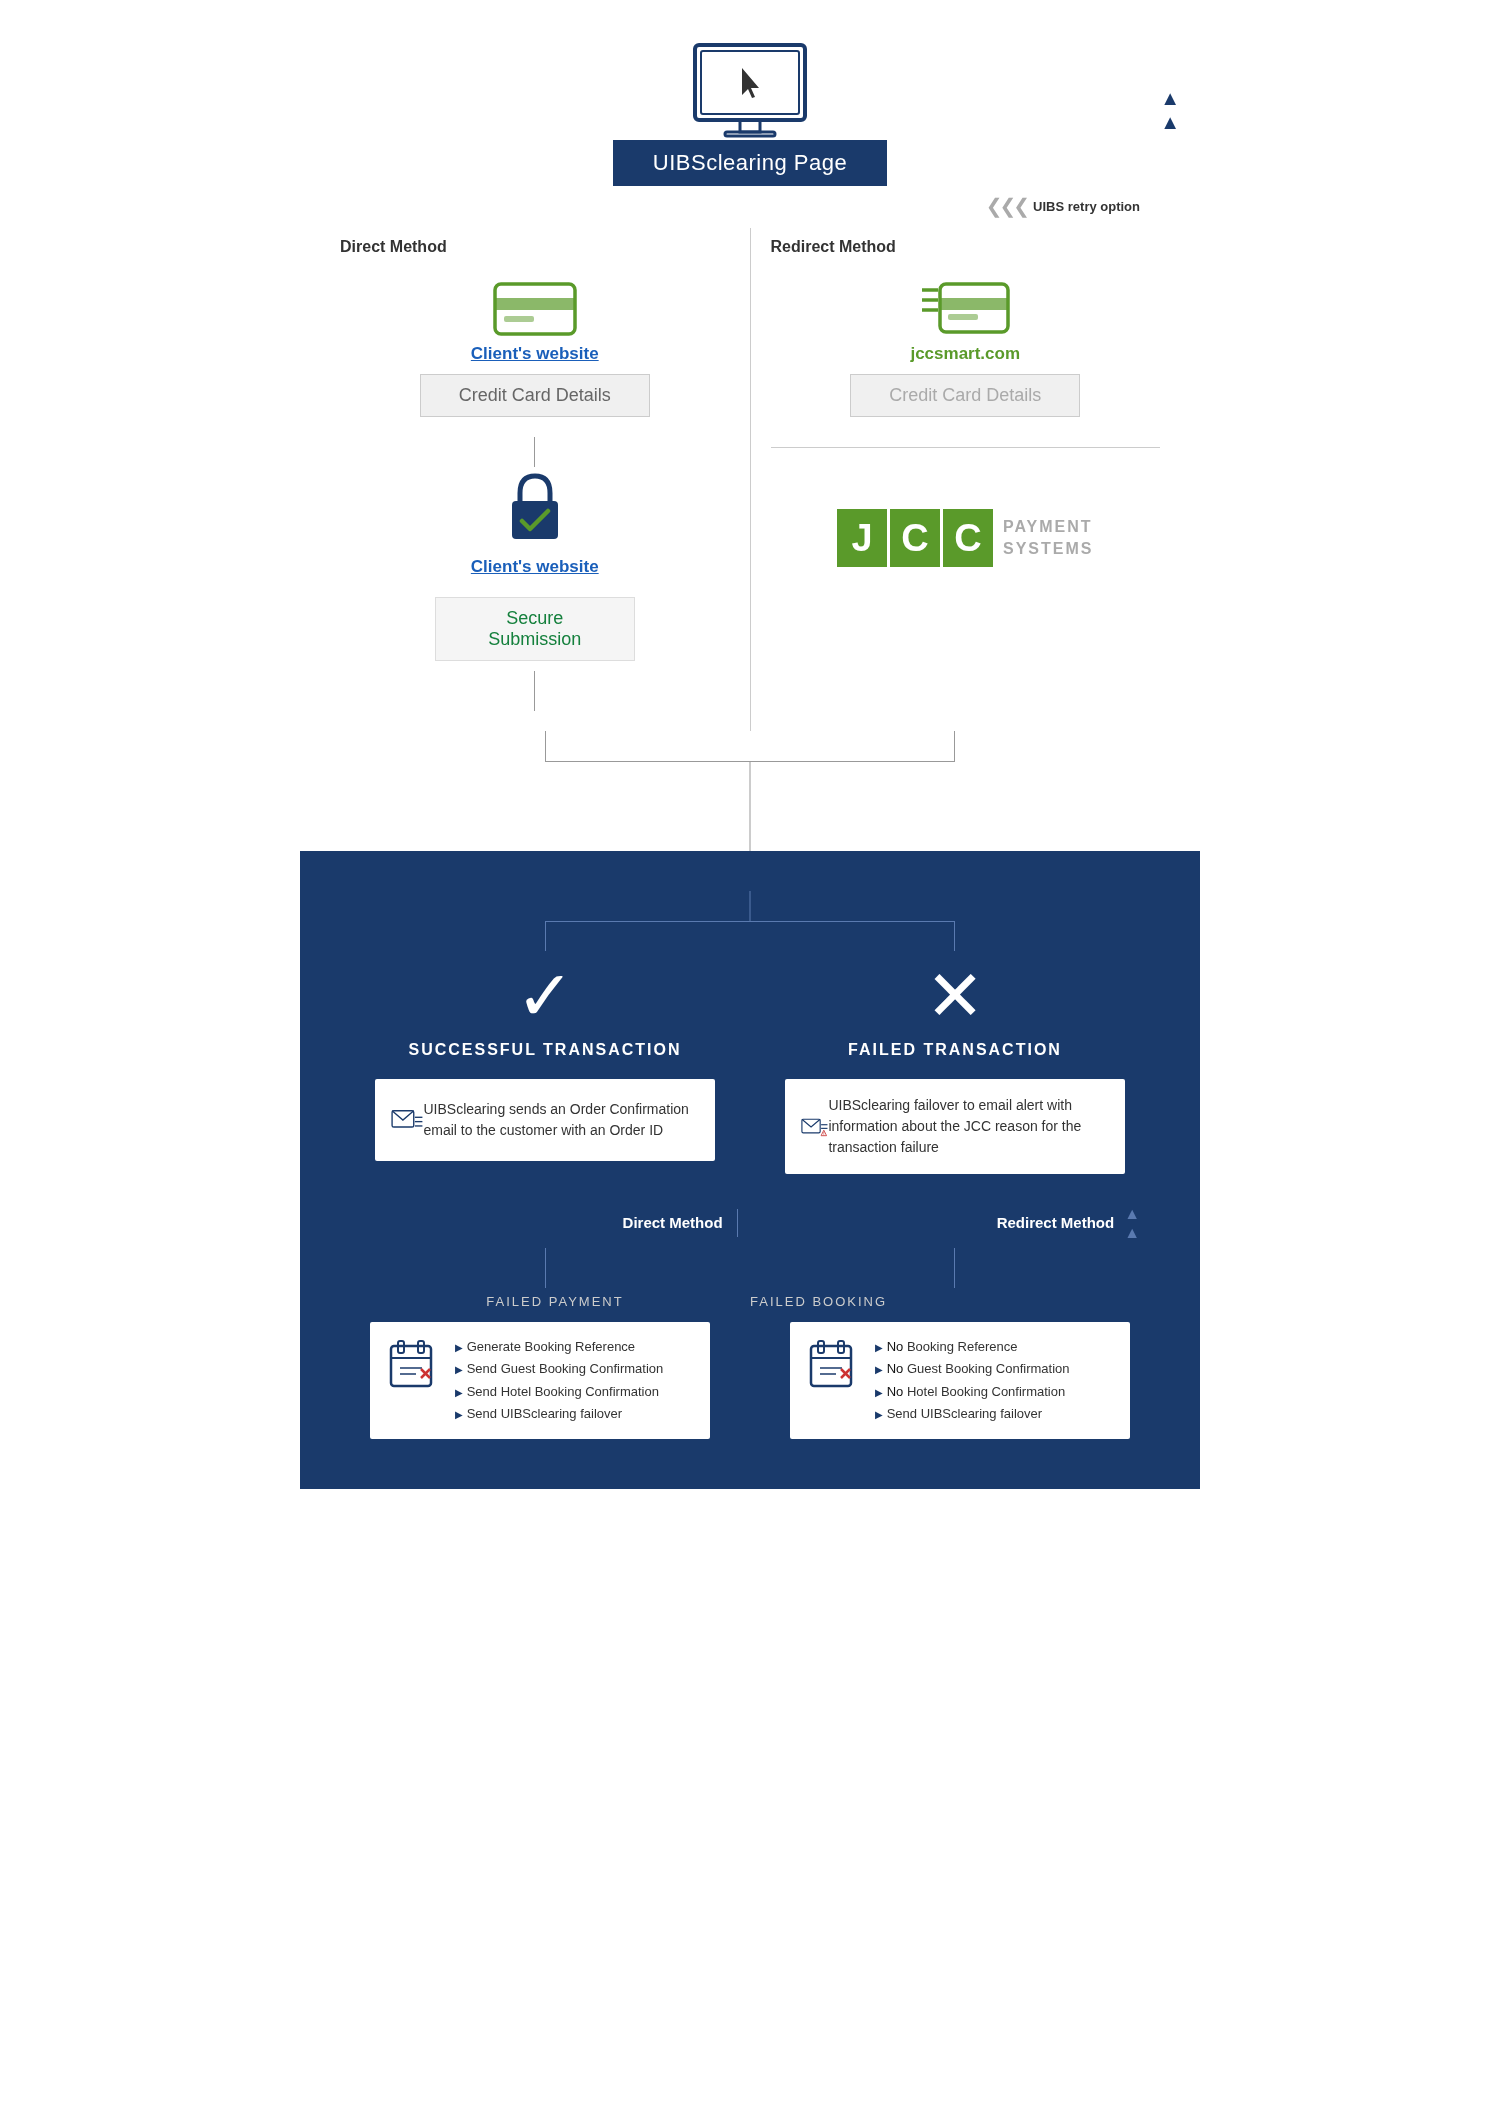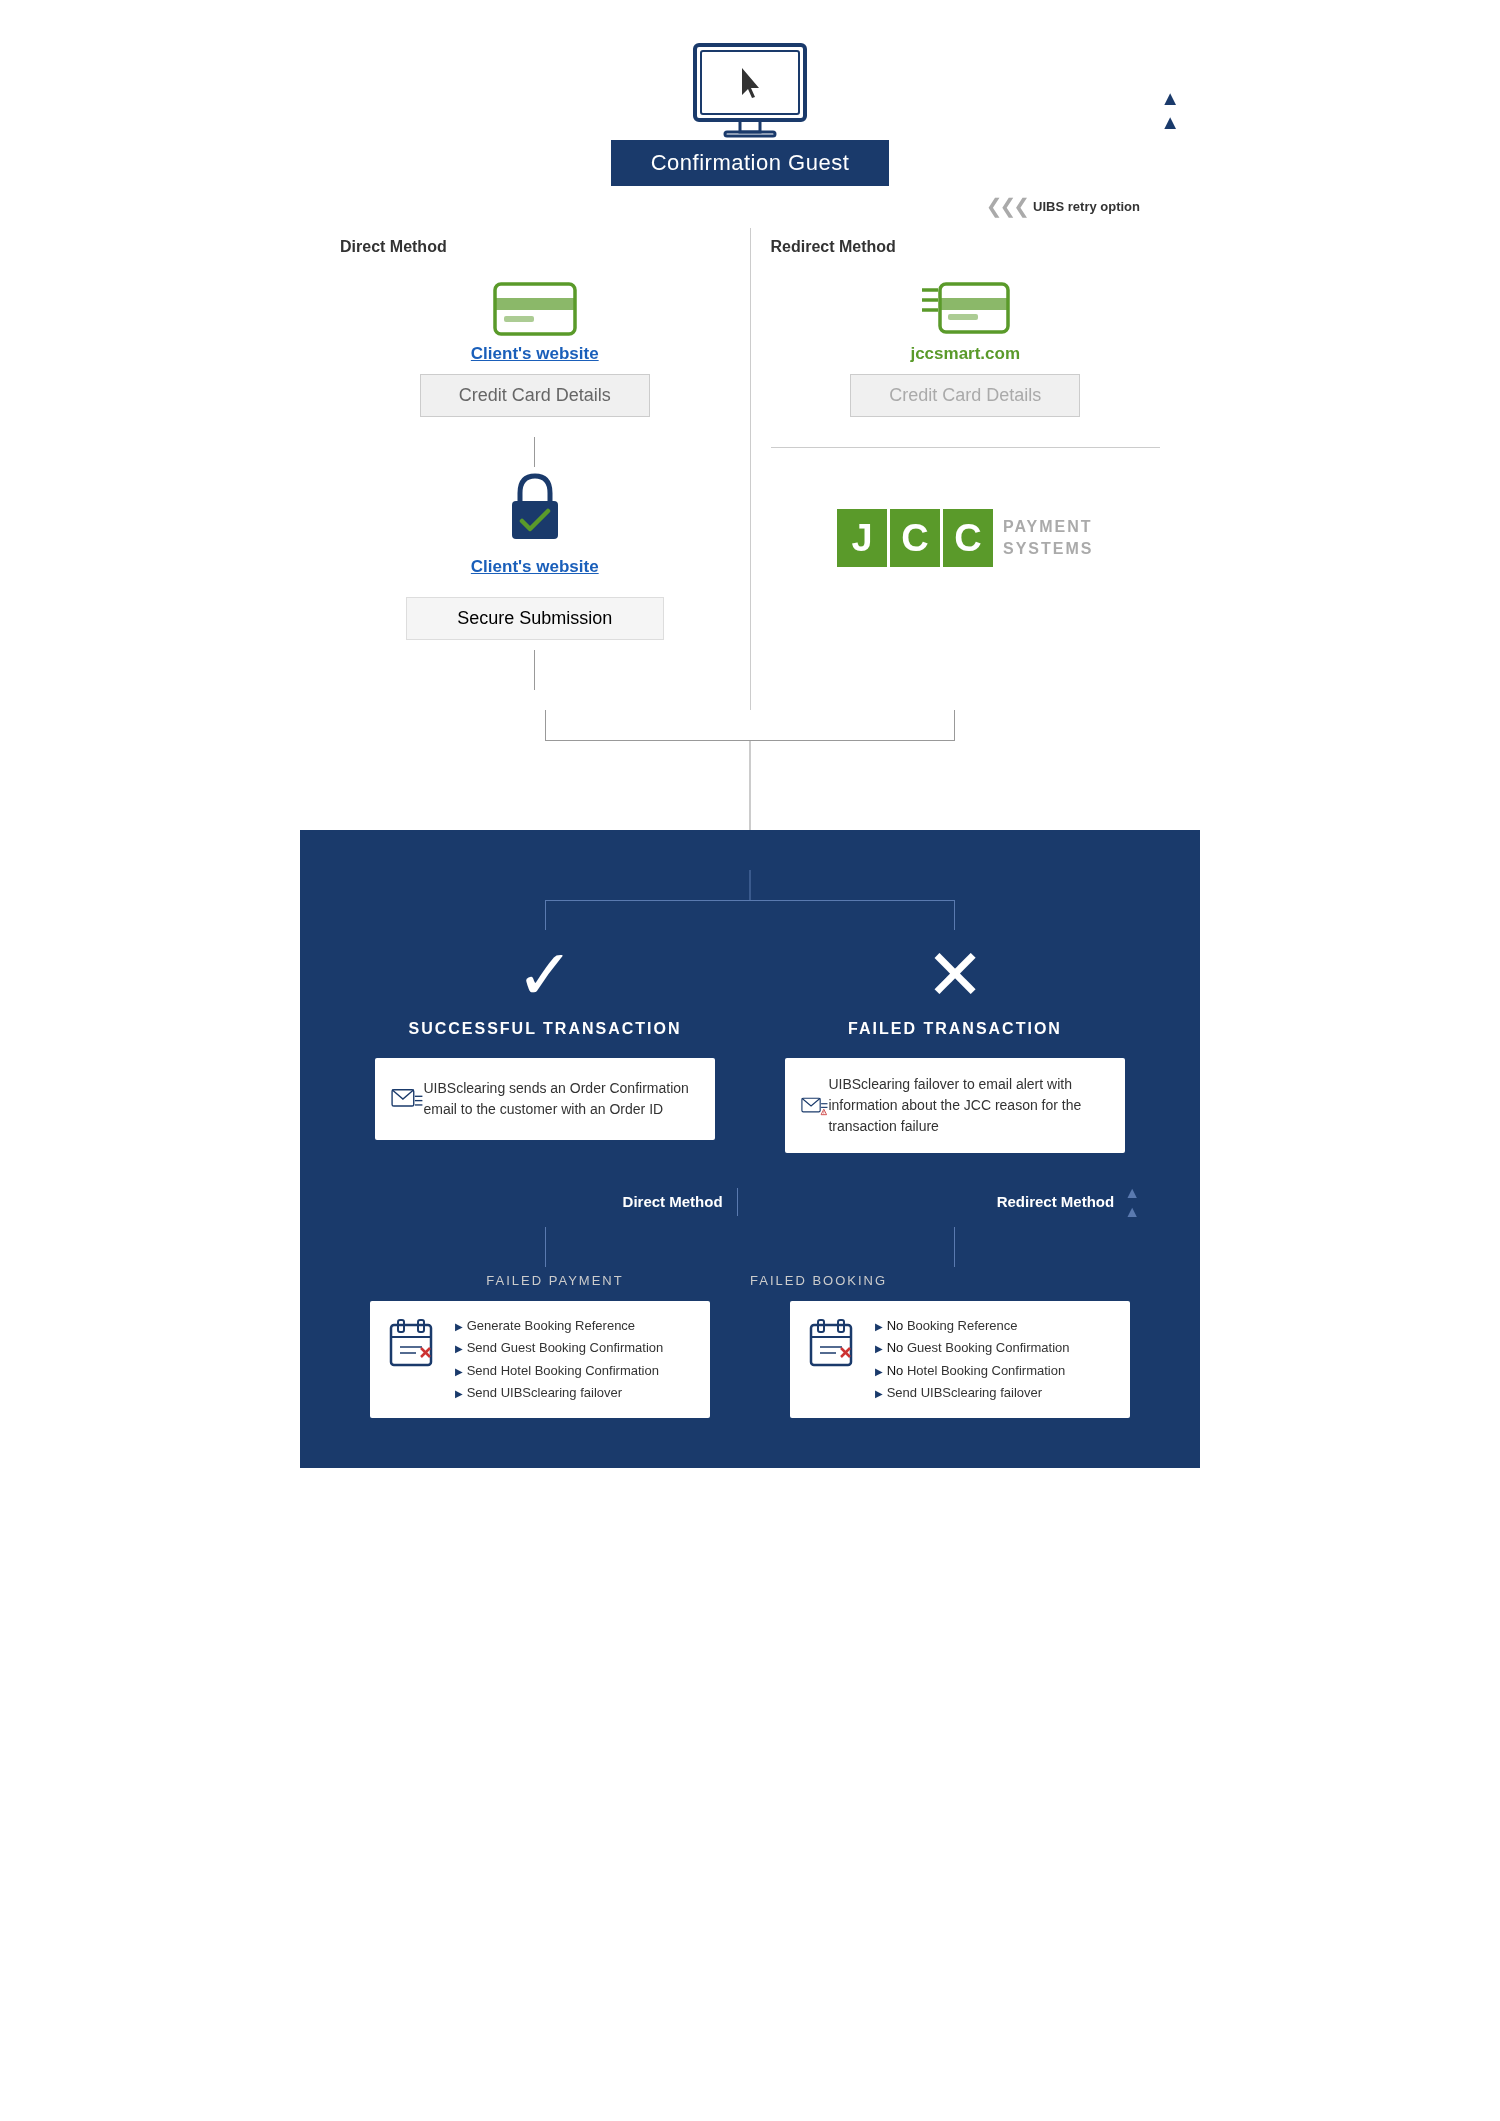--- a/index.html
+++ b/index.html
@@ -100,22 +100,22 @@
       margin-bottom: 20px;
       width: 230px;
       text-align: center;
     }
 
     .secure-box {
       background: #f5f5f5;
       border: 1px solid #ddd;
       padding: 10px 30px;
       font-size: 18px;
-      color: #000000;
-      width: 258px;
+      color: #15803d;
+      width: 200px;
       text-align: center;
       margin-top: 10px;
     }
 
     
     .jcc-logo-area {
       display: flex;
       align-items: center;
       justify-content: center;
       height: 120px;
@@ -282,21 +282,21 @@
       <rect x="10" y="5" width="110" height="75" rx="4" ry="4" fill="none" stroke="#1a3a6b" stroke-width="4"></rect>
       <rect x="16" y="11" width="98" height="63" rx="2" ry="2" fill="none" stroke="#1a3a6b" stroke-width="2"></rect>
 
       <rect x="55" y="80" width="20" height="12" fill="none" stroke="#1a3a6b" stroke-width="3"></rect>
       <rect x="40" y="92" width="50" height="4" rx="2" fill="none" stroke="#1a3a6b" stroke-width="3"></rect>
 
       <polygon points="57,28 57,55 63,49 67,58 70,57 66,48 74,48" fill="#333"></polygon>
     </svg>
 
     <div class="confirmation-box">
-      <span>Confirmation Guest</span>
+      <span>UIBSclearing Page</span>
     </div>
   </div>
 
   <div style="display:flex; align-items:center; justify-content:flex-end; padding: 8px 40px 0 0; position:relative;">
     <span style="color:#aaa; font-size:20px; margin-right:6px; letter-spacing:-3px;">❮❮❮</span>
     <span style="font-size:13px; color:#333; font-weight:600;">UIBS retry option</span>
 
     <div style="position:absolute; right:0; top:-100px; display:flex; flex-direction:column; align-items:center; color:#1a3a6b; font-size:20px; line-height:1.2;">
       <span>▲</span>
       <span>▲</span>

